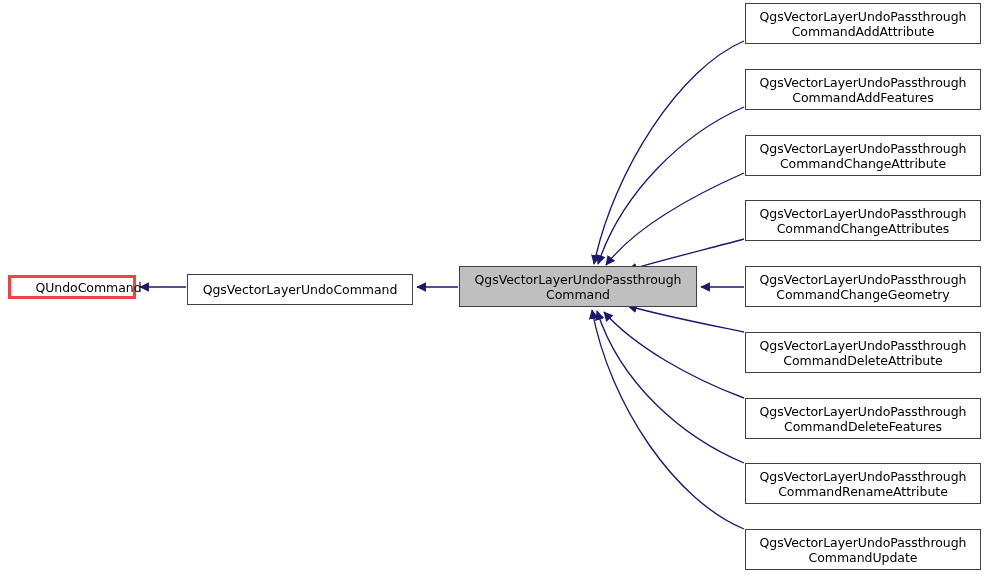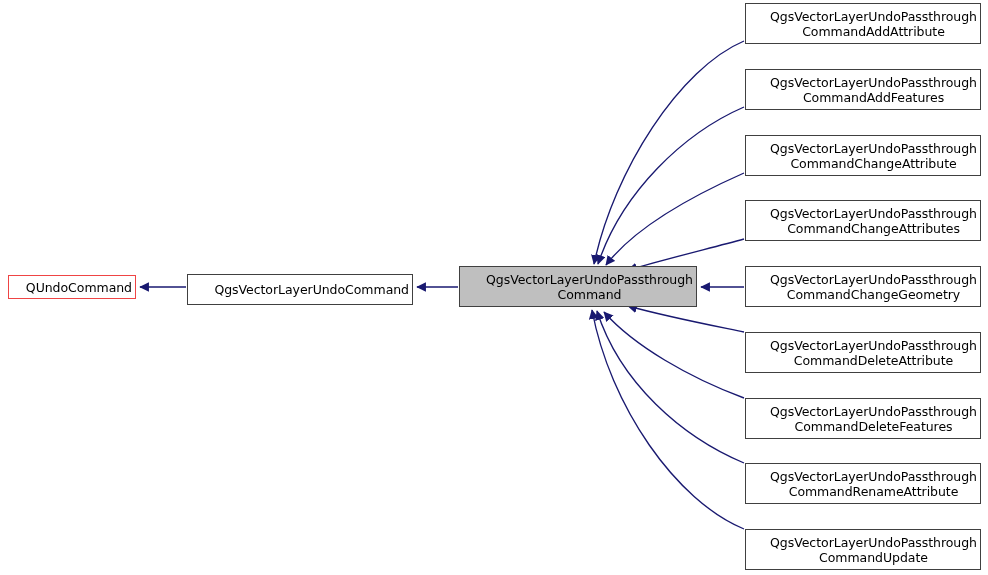--- a/index.html
+++ b/index.html
@@ -25,33 +25,33 @@
     top: 0;
     width: 988px;
     height: 575px;
     pointer-events: none;
   }
   .node {
     position: absolute;
     box-sizing: border-box;
     display: flex;
     align-items: center;
-    justify-content: flex-end;
+    justify-content: center;
     text-align: center;
     font-size: 12.5px;
     line-height: 15px;
     color: #000000;
     background: #ffffff;
     border: 1px solid #404040;
     letter-spacing: -0.05px;
     white-space: pre-line;
     z-index: 2;
   }
   .node.external {
-    border: 1px solid #ef4444;
+    border: 3px solid #ef4444;
     padding-left: 33px;
   }
   .node.current {
     background: #bfbfbf;
     border: 1px solid #404040;
   }
   .node-label {
     display: block;
     padding: 0 3px;
     white-space: pre-line;

